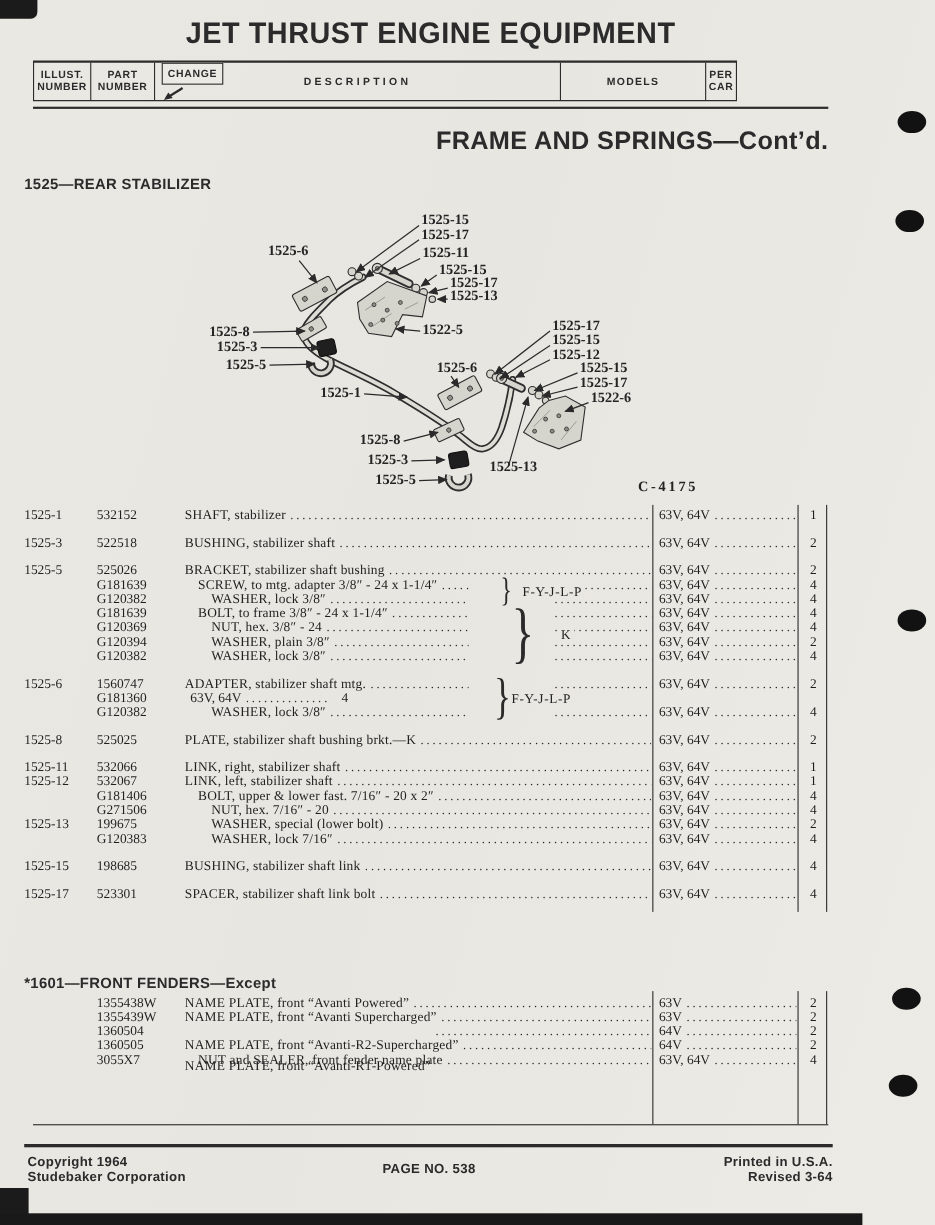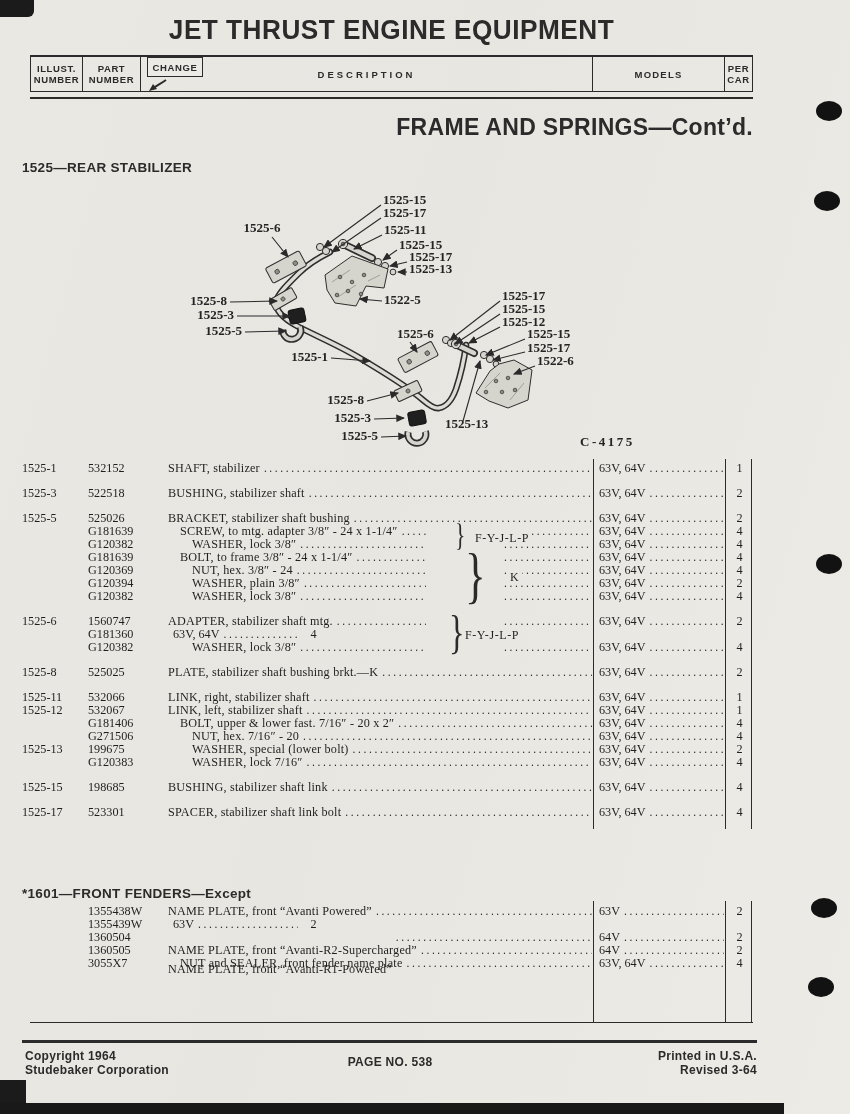--- a/index.html
+++ b/index.html
@@ -10,21 +10,21 @@
   .abs{position:absolute;}
 
   
   #title{left:30px;top:15px;width:723px;text-align:center;font-size:27px;line-height:30px;letter-spacing:.5px;transform:scaleX(.97);}
   #h-frame{left:30px;top:114px;width:723px;text-align:right;font-size:23px;line-height:26px;letter-spacing:.3px;}
   #h-1525{left:22px;top:160px;font-size:13.5px;letter-spacing:.3px;}
   #h-fenders{left:30px;top:844px;width:723px;text-align:center;font-size:26px;line-height:28px;}
   #h-1601{left:22px;top:886px;font-size:13.5px;letter-spacing:.3px;}
 
   
-  #hdr{left:30px;top:55px;width:723px;height:37px;border-top:2.5px solid #2b2b2b;
+  #hdr{left:30px;top:55px;width:640px;height:37px;border-top:2.5px solid #2b2b2b;
        border-bottom:1px solid #2b2b2b;border-left:1px solid #2b2b2b;border-right:1px solid #2b2b2b;
        display:flex;box-sizing:border-box;}
   #hdr .hc{display:flex;flex-direction:column;justify-content:center;align-items:center;
        font-size:9.5px;line-height:11px;letter-spacing:.6px;box-sizing:border-box;}
   .w-il{width:52px;border-right:1px solid #2b2b2b;}
   .w-pt{width:58px;border-right:1px solid #2b2b2b;}
   .w-ds{flex:1;border-right:1px solid #2b2b2b;letter-spacing:3px !important;}
   .w-md{width:132px;border-right:1px solid #2b2b2b;letter-spacing:1.2px !important;}
   .w-pc{width:27px;}
   #hdr2{left:30px;top:97px;width:723px;height:2px;background:#2b2b2b;}
@@ -584,20 +584,24 @@
         </div>
         <div class="c-md">
           <div class="">63V</div>
           <span class="dots"></span>
         </div>
         <div class="c-qt">2</div>
       </div>
       <div class="prow">
         <div class="c-il"></div>
         <div class="c-pt">1355439W</div>
+        <div class="c-ds">
+          <div class="dtext" style="display: inline-block;">NAME PLATE, front “Avanti Supercharged”</div>
+          <span class="dots"></span>
+        </div>
         <div class="c-md">
           <div class="">63V</div>
           <span class="dots"></span>
         </div>
         <div class="c-qt">2</div>
       </div>
       <div class="prow">
         <div class="c-il"></div>
         <div class="c-pt">1360504</div>
         <div class="c-ds">

